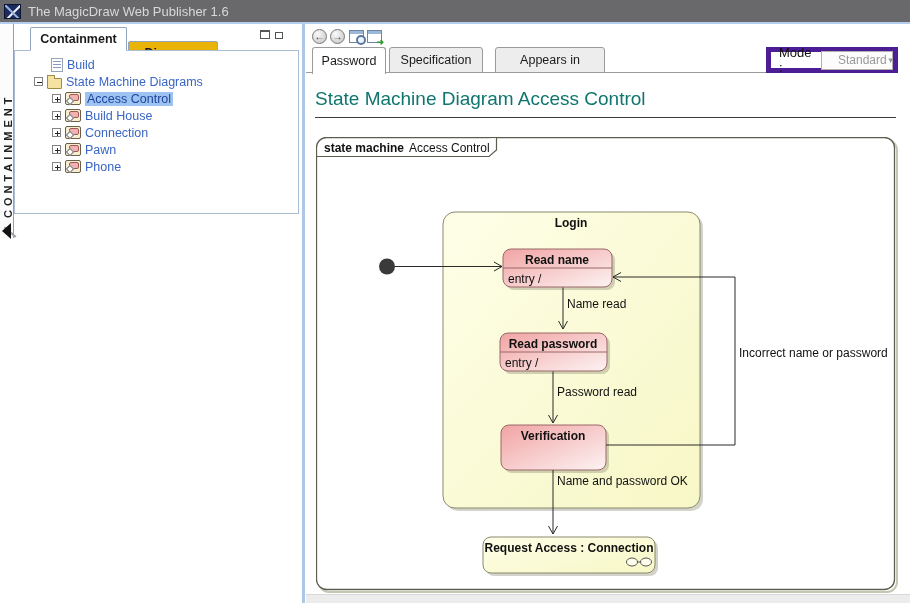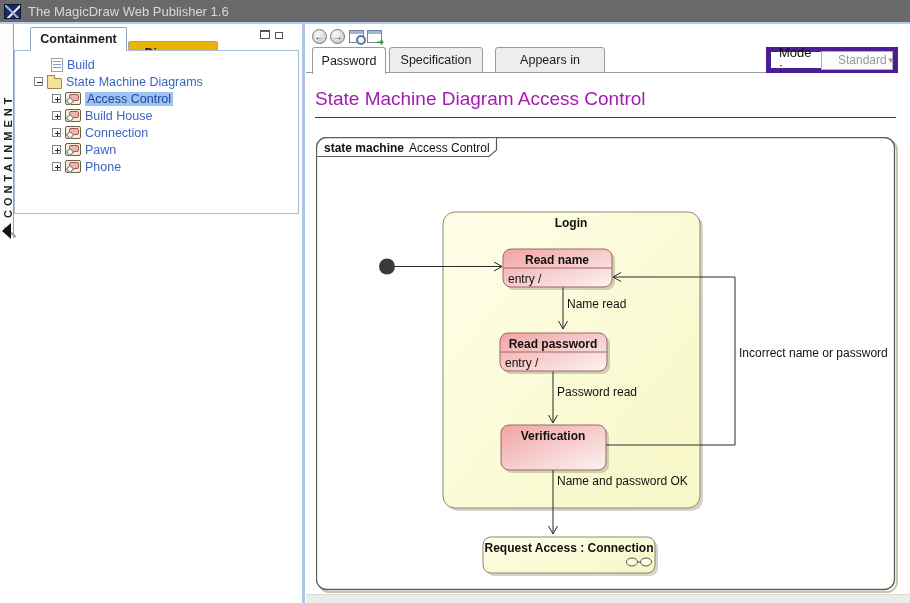--- a/index.html
+++ b/index.html
@@ -105,21 +105,21 @@
   .mode-box { position:absolute; left:766px; top:47px; width:132px; height:26px;
               border:5px solid #4c1d95; background:#fff; display:flex; align-items:center;
               padding-left:8px; gap:6px; }
   .mode-label { font-size:13px; color:#111; }
   .mode-select { width:72px; height:19px; border:1px solid #b0b0b0; background:#fcfcfc;
                  color:#999; font-size:12px; display:flex; align-items:center;
                  justify-content:space-between; padding:0 4px 0 16px; cursor:default; }
   .mode-arrow { font-size:8px; color:#9a9a9a; }
 
   
-  .page-heading { position:absolute; left:315px; top:88px; font-size:19px; color:#a21caf; }
+  .page-heading { position:absolute; left:315px; top:88px; font-size:19px; color:#0f766e; }
   .heading-rule { position:absolute; left:315px; top:117px; width:581px; height:1px; background:#3c3c3c; }
 
   
   .diagram-svg { position:absolute; left:316px; top:137px; }
   .diagram-svg text { font-family:"Liberation Sans", sans-serif; font-size:12px; fill:#111; }
   .bottom-strip { position:absolute; left:306px; top:594px; width:604px; height:9px;
                   background:#ececec; border-top:1px solid #d8d8d8; }
 </style>
 </head>
 <body>

